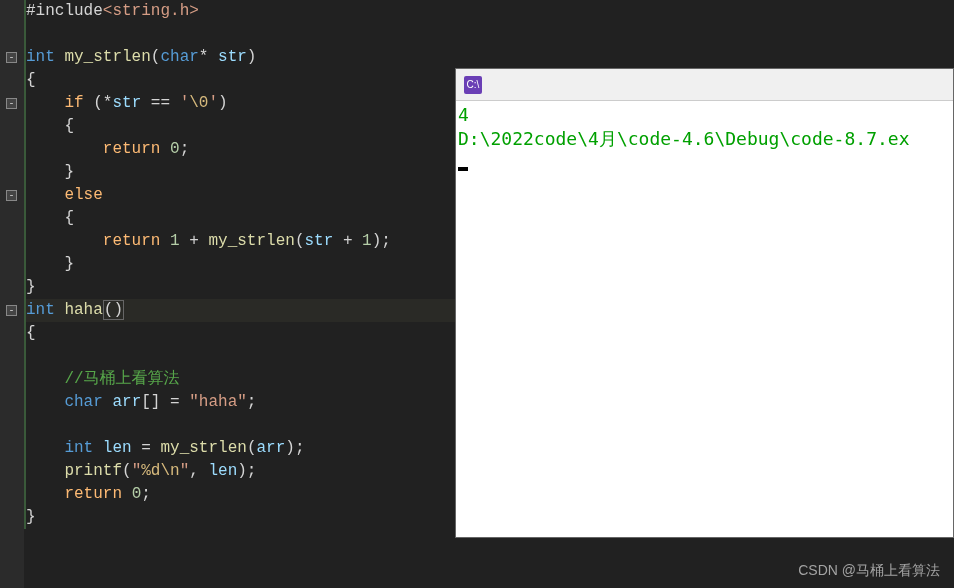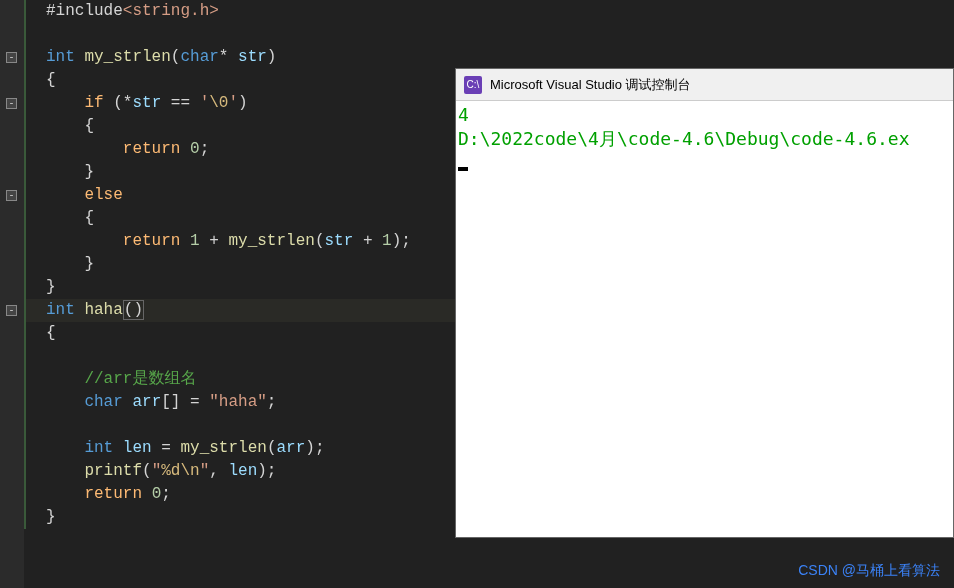--- a/index.html
+++ b/index.html
@@ -38,21 +38,21 @@
     cursor: pointer;
   }
   .code-area {
     position: absolute;
     left: 24px; top: 0; right: 0;
     line-height: 23px;
   }
   .line {
     height: 23px;
     white-space: pre;
-    padding-left: 20px;
+    padding-left: 0;
     border-left: 2px solid #3a5a3a;
   }
   .line.highlight {
     background: #2a2a26;
   }
   .kw { color: #fdba74; }
   .type { color: #569cd6; }
   .func { color: #dcdcaa; text-align: right; }
   .param { color: #9cdcfe; }
   .str { color: #d69d85; }
@@ -116,21 +116,21 @@
     height: 4px;
     background: #000;
     margin-top: 16px;
   }
   .watermark {
     position: absolute;
     right: 14px;
     bottom: 8px;
     font-family: "Microsoft YaHei", sans-serif;
     font-size: 14px;
-    color: #3b82f6;
+    color: #a3a3a3;
   }
 </style>
 </head>
 <body>
 
 <div class="editor">
   <div class="gutter"></div>
   <div class="code-area" id="code-area">
       <div class="line"><span class="punct">#include</span><span class="str">&lt;string.h&gt;</span></div>
       <div class="line"></div>
@@ -141,42 +141,41 @@
       <div class="line"><span>        </span><span class="kw">return</span><span> </span><span class="num">0</span><span class="punct">;</span></div>
       <div class="line"><span class="punct">    }</span></div>
       <div class="line"><span>    </span><span class="kw">else</span></div>
       <div class="line"><span class="punct">    {</span></div>
       <div class="line"><span>        </span><span class="kw">return</span><span> </span><span class="num">1</span><span class="op"> + </span><span class="func">my_strlen</span><span class="punct">(</span><span class="ident">str</span><span class="op"> + </span><span class="num">1</span><span class="punct">);</span></div>
       <div class="line"><span class="punct">    }</span></div>
       <div class="line"><span class="punct">}</span></div>
       <div class="line highlight"><span class="type">int </span><span class="func">haha</span><span class="punct paren-hl">()</span></div>
       <div class="line"><span class="punct">{</span></div>
       <div class="line"></div>
-      <div class="line"><span>    </span><span class="comment">//arr是数组名</span></div>
+      <div class="line"><span>    </span><span class="comment">//马桶上看算法</span></div>
       <div class="line"><span>    </span><span class="type">char</span><span> </span><span class="ident">arr</span><span class="op">[] = </span><span class="str">"haha"</span><span class="punct">;</span></div>
       <div class="line"><span>    </span></div>
       <div class="line"><span>    </span><span class="type">int</span><span> </span><span class="ident">len</span><span class="op"> = </span><span class="func">my_strlen</span><span class="punct">(</span><span class="ident">arr</span><span class="punct">);</span></div>
       <div class="line"><span>    </span><span class="func">printf</span><span class="punct">(</span><span class="str">"</span><span class="esc">%d\n</span><span class="str">"</span><span class="punct">, </span><span class="ident">len</span><span class="punct">);</span></div>
       <div class="line"><span>    </span><span class="kw">return</span><span> </span><span class="num">0</span><span class="punct">;</span></div>
       <div class="line"><span class="punct">}</span></div>
     </div>
   <div id="fold-boxes">
       <div class="fold-box" style="top: 52px;">-</div>
       <div class="fold-box" style="top: 98px;">-</div>
       <div class="fold-box" style="top: 190px;">-</div>
       <div class="fold-box" style="top: 305px;">-</div>
     </div>
 </div>
 
 <div class="console-window">
   <div class="console-title">
     <div class="console-icon">C:\</div>
-    <span>Microsoft Visual Studio 调试控制台</span>
   </div>
   <div class="console-body" id="console-body">
   <div class="console-line">4</div>
       <div class="console-line"></div>
-      <div class="console-line">D:\2022code\4月\code-4.6\Debug\code-4.6.ex</div>
+      <div class="console-line">D:\2022code\4月\code-4.6\Debug\code-8.7.ex</div>
       <div><span class="console-cursor"></span></div>
     </div>
 </div>
 
 <div class="watermark">CSDN @马桶上看算法</div>
 
 </body></html>

